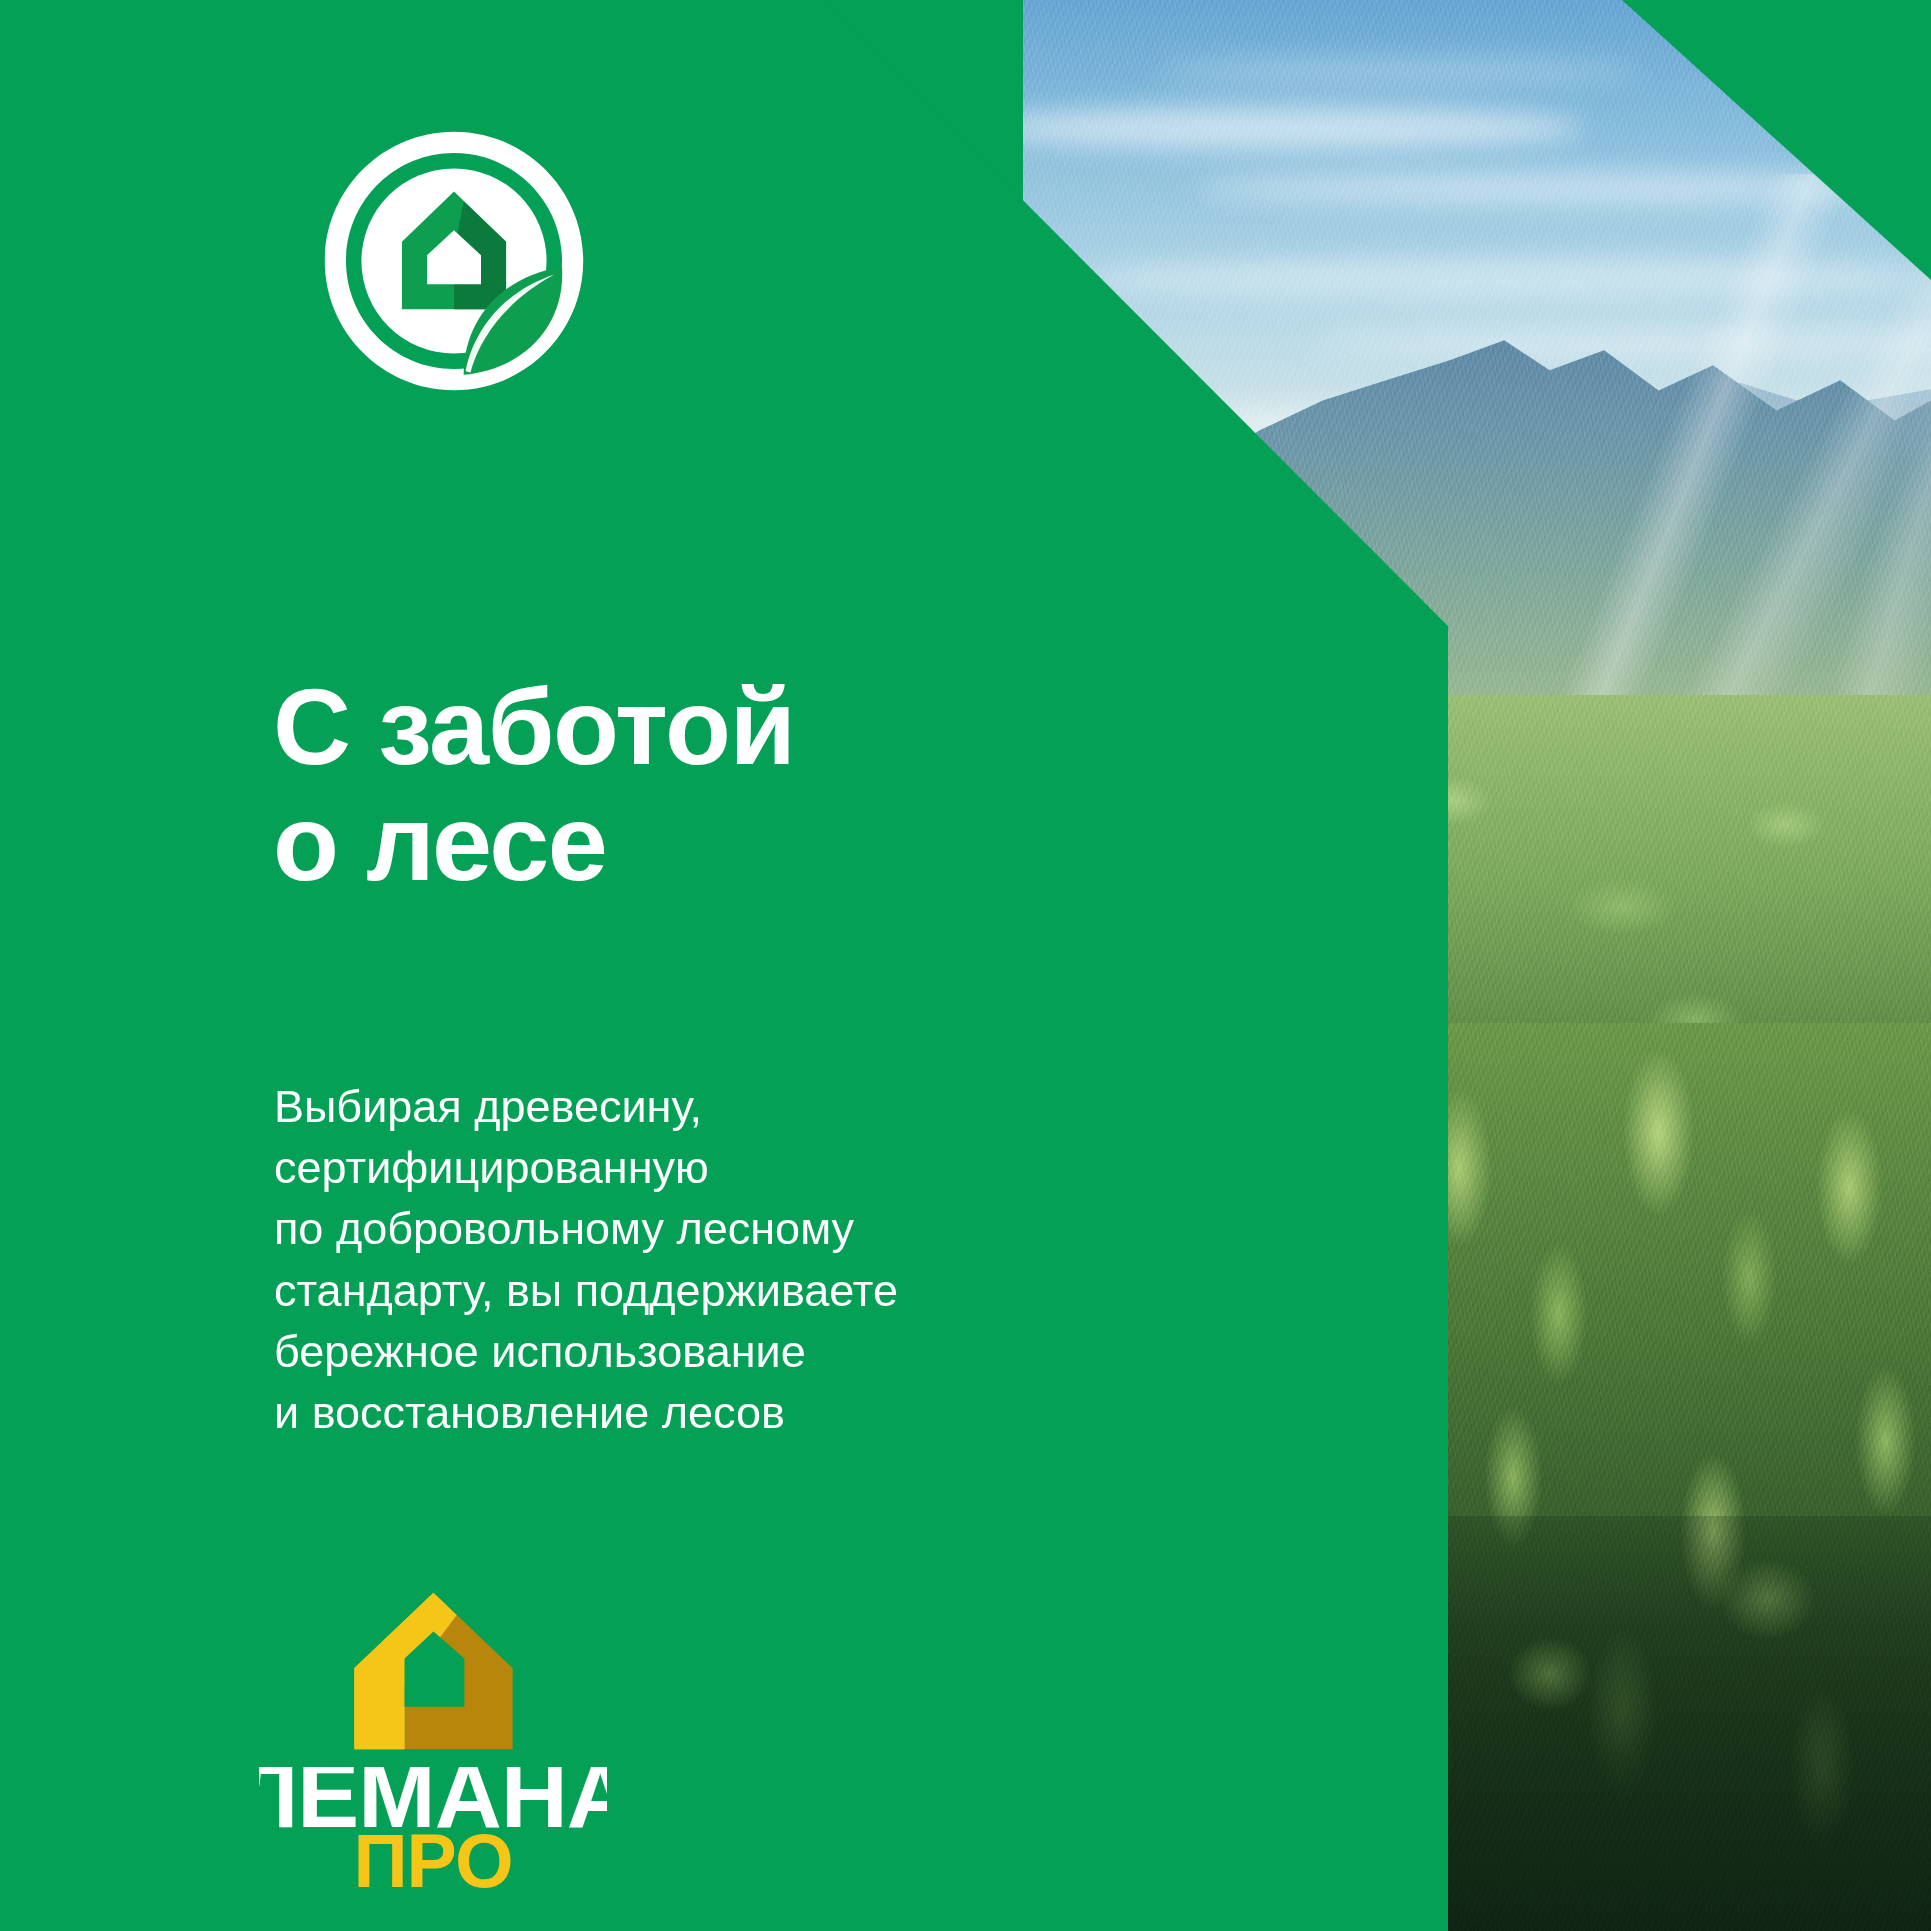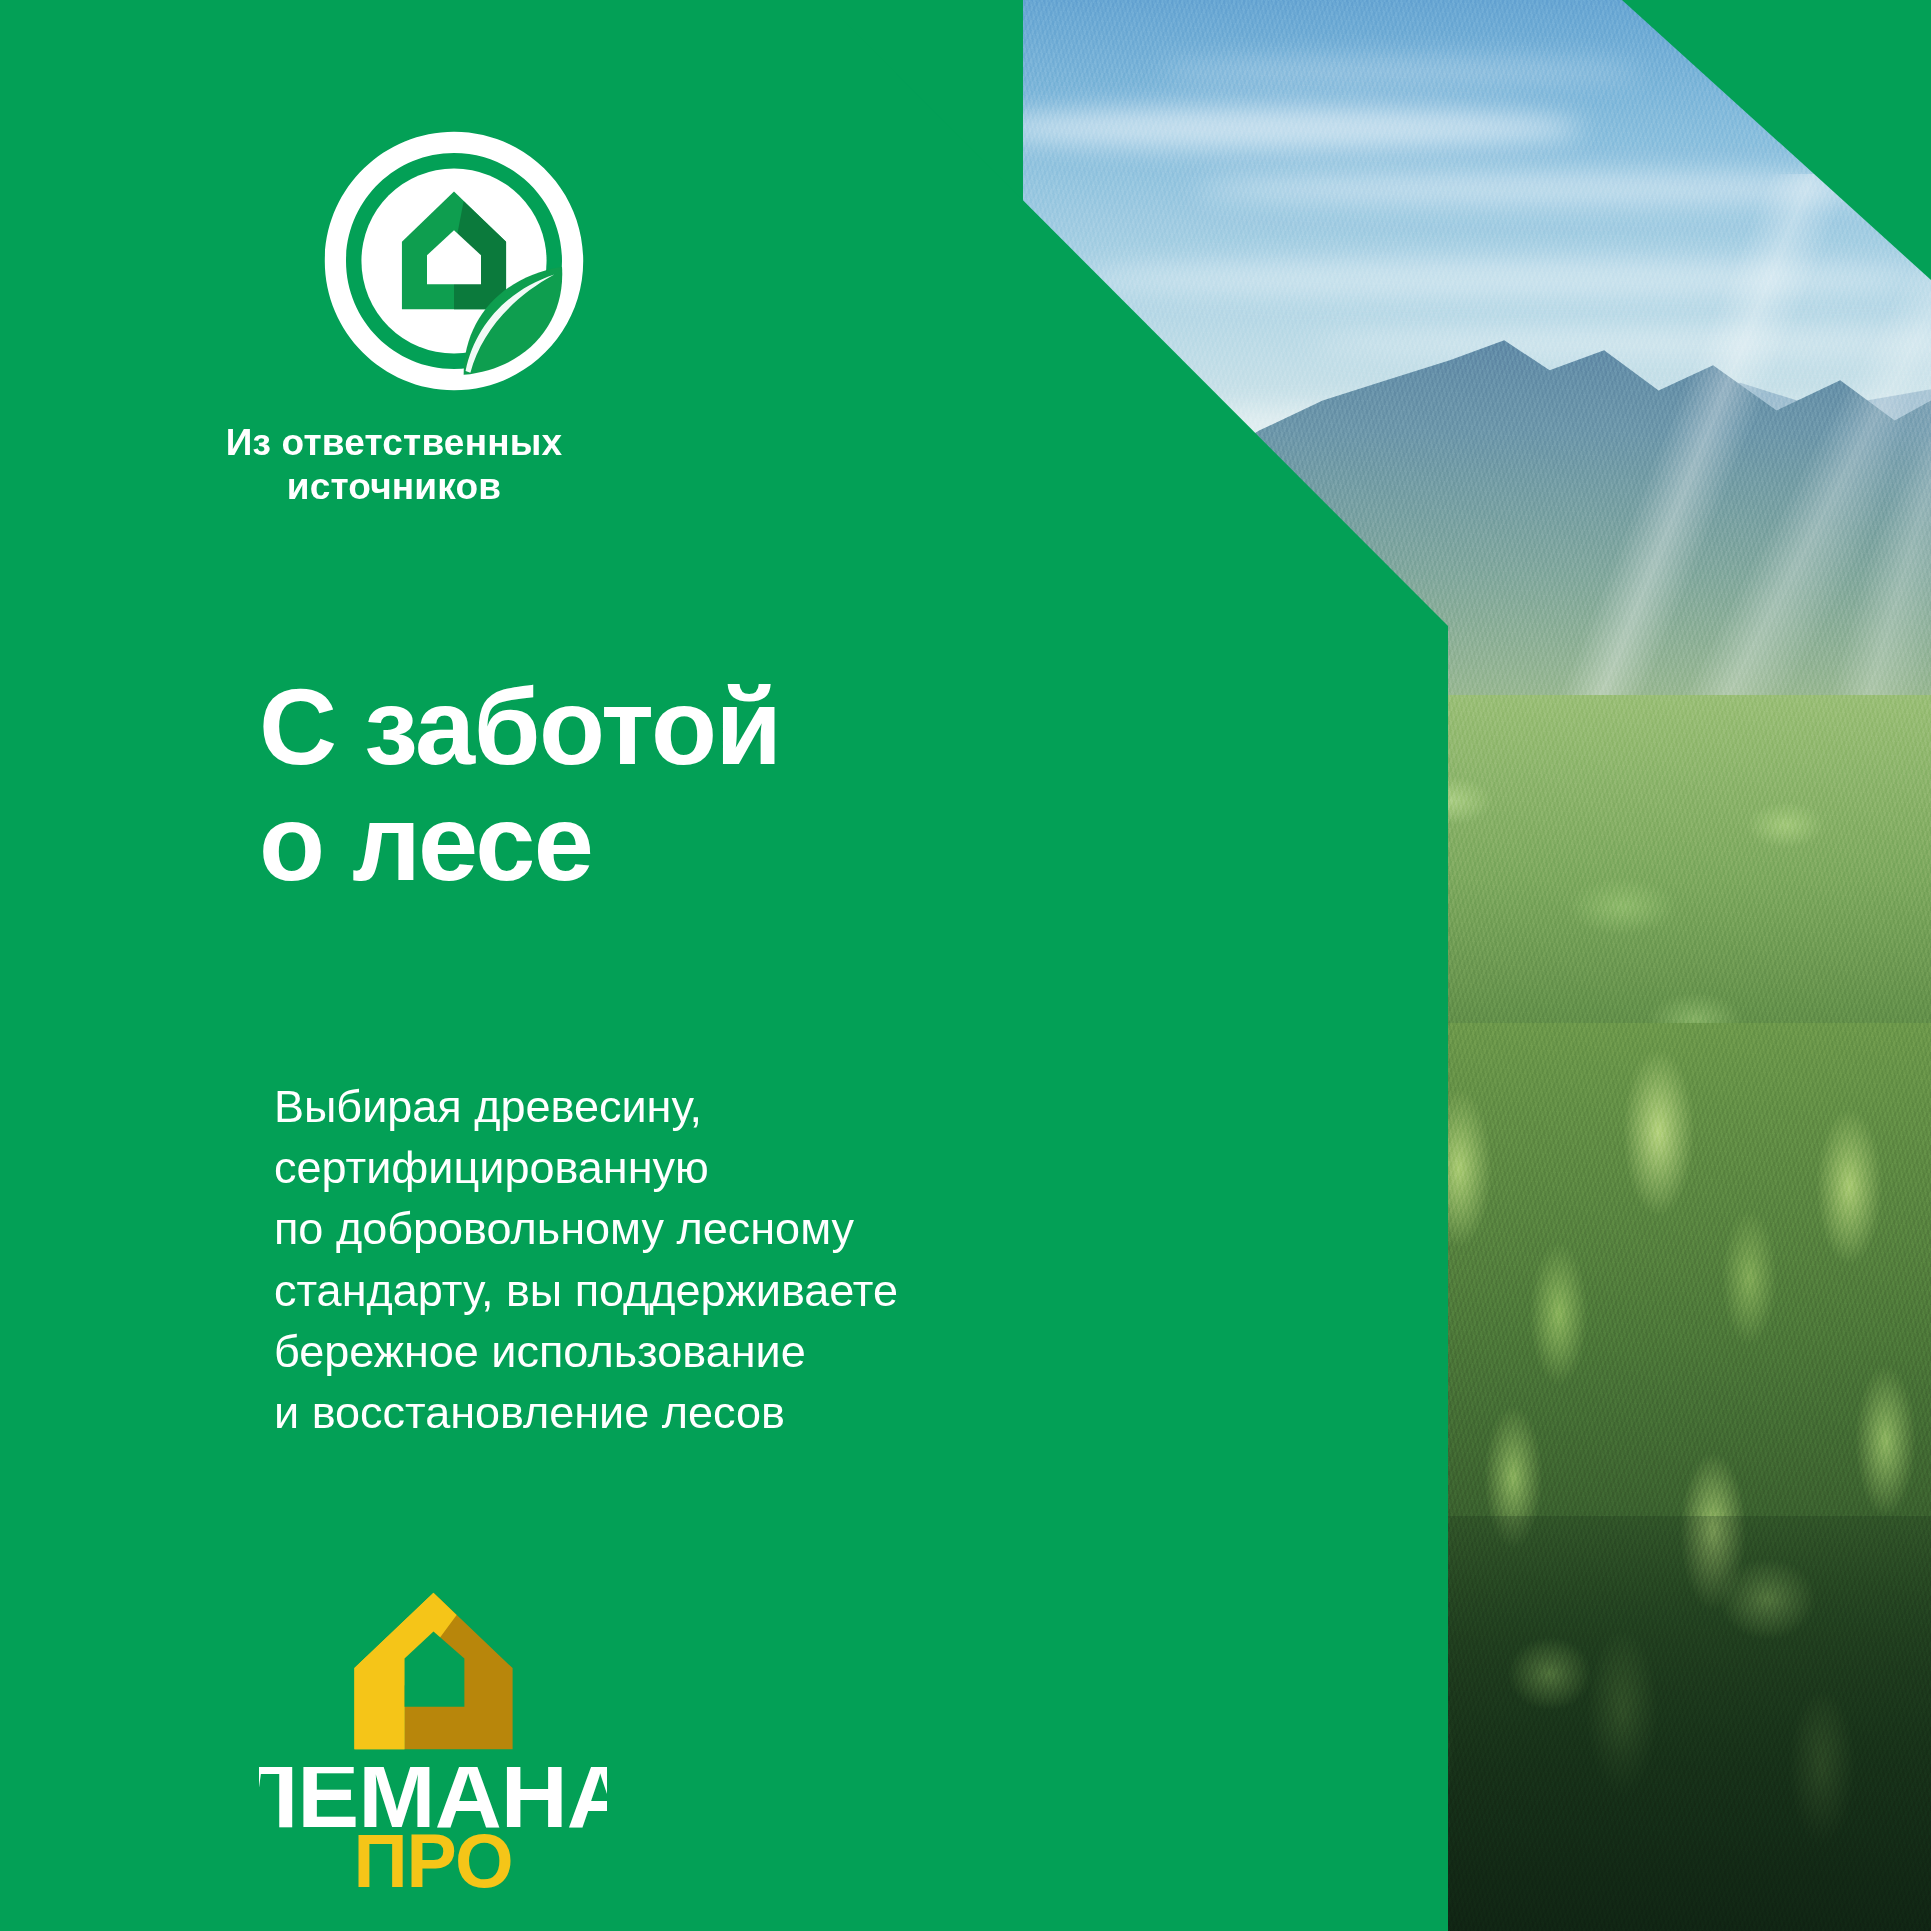--- a/index.html
+++ b/index.html
@@ -187,21 +187,21 @@
     line-height: 1.18;
     letter-spacing: 0.2px;
     white-space: pre-line;
     width: 406px;
     margin-left: -70px;
   }
 
   
   .headline {
     position: absolute;
-    left: 259px;
+    left: 273px;
     top: 649px;
     color: #ffffff;
     font-size: 108px;
     font-weight: bold;
     line-height: 1.07;
     letter-spacing: -1.4px;
     white-space: pre-line;
     margin-top: 20px;
   }
 
@@ -287,22 +287,20 @@
         <path fill="#0B7A3C" d="M150 78 L194 120 L194 190 L140 190 L140 130 Z"></path>
 
         <path fill="#ffffff" d="M140 108 L112 134 L112 164 L168 164 L168 134 Z"></path>
 
         <path fill="#0E9E4F" d="M150 258 C150 200 190 156 252 146 C256 206 214 252 150 258 Z"></path>
 
         <path fill="#ffffff" d="M152 254 C162 206 196 170 244 154 C200 178 168 214 157 256 Z" opacity="0.95"></path>
 
         <path fill="#03A056" d="M148 262 C146 208 176 160 236 142 L242 150 C188 168 156 210 155 262 Z" opacity="0"></path>
       </svg>
-      <div class="badge-text">Из ответственных
-источников</div>
     </div>
 
     <h1 class="headline">С заботой
 о лесе</h1>
 
     <p class="body-copy">Выбирая древесину,
 сертифицированную
 по добровольному лесному
 стандарту, вы поддерживаете
 бережное использование

